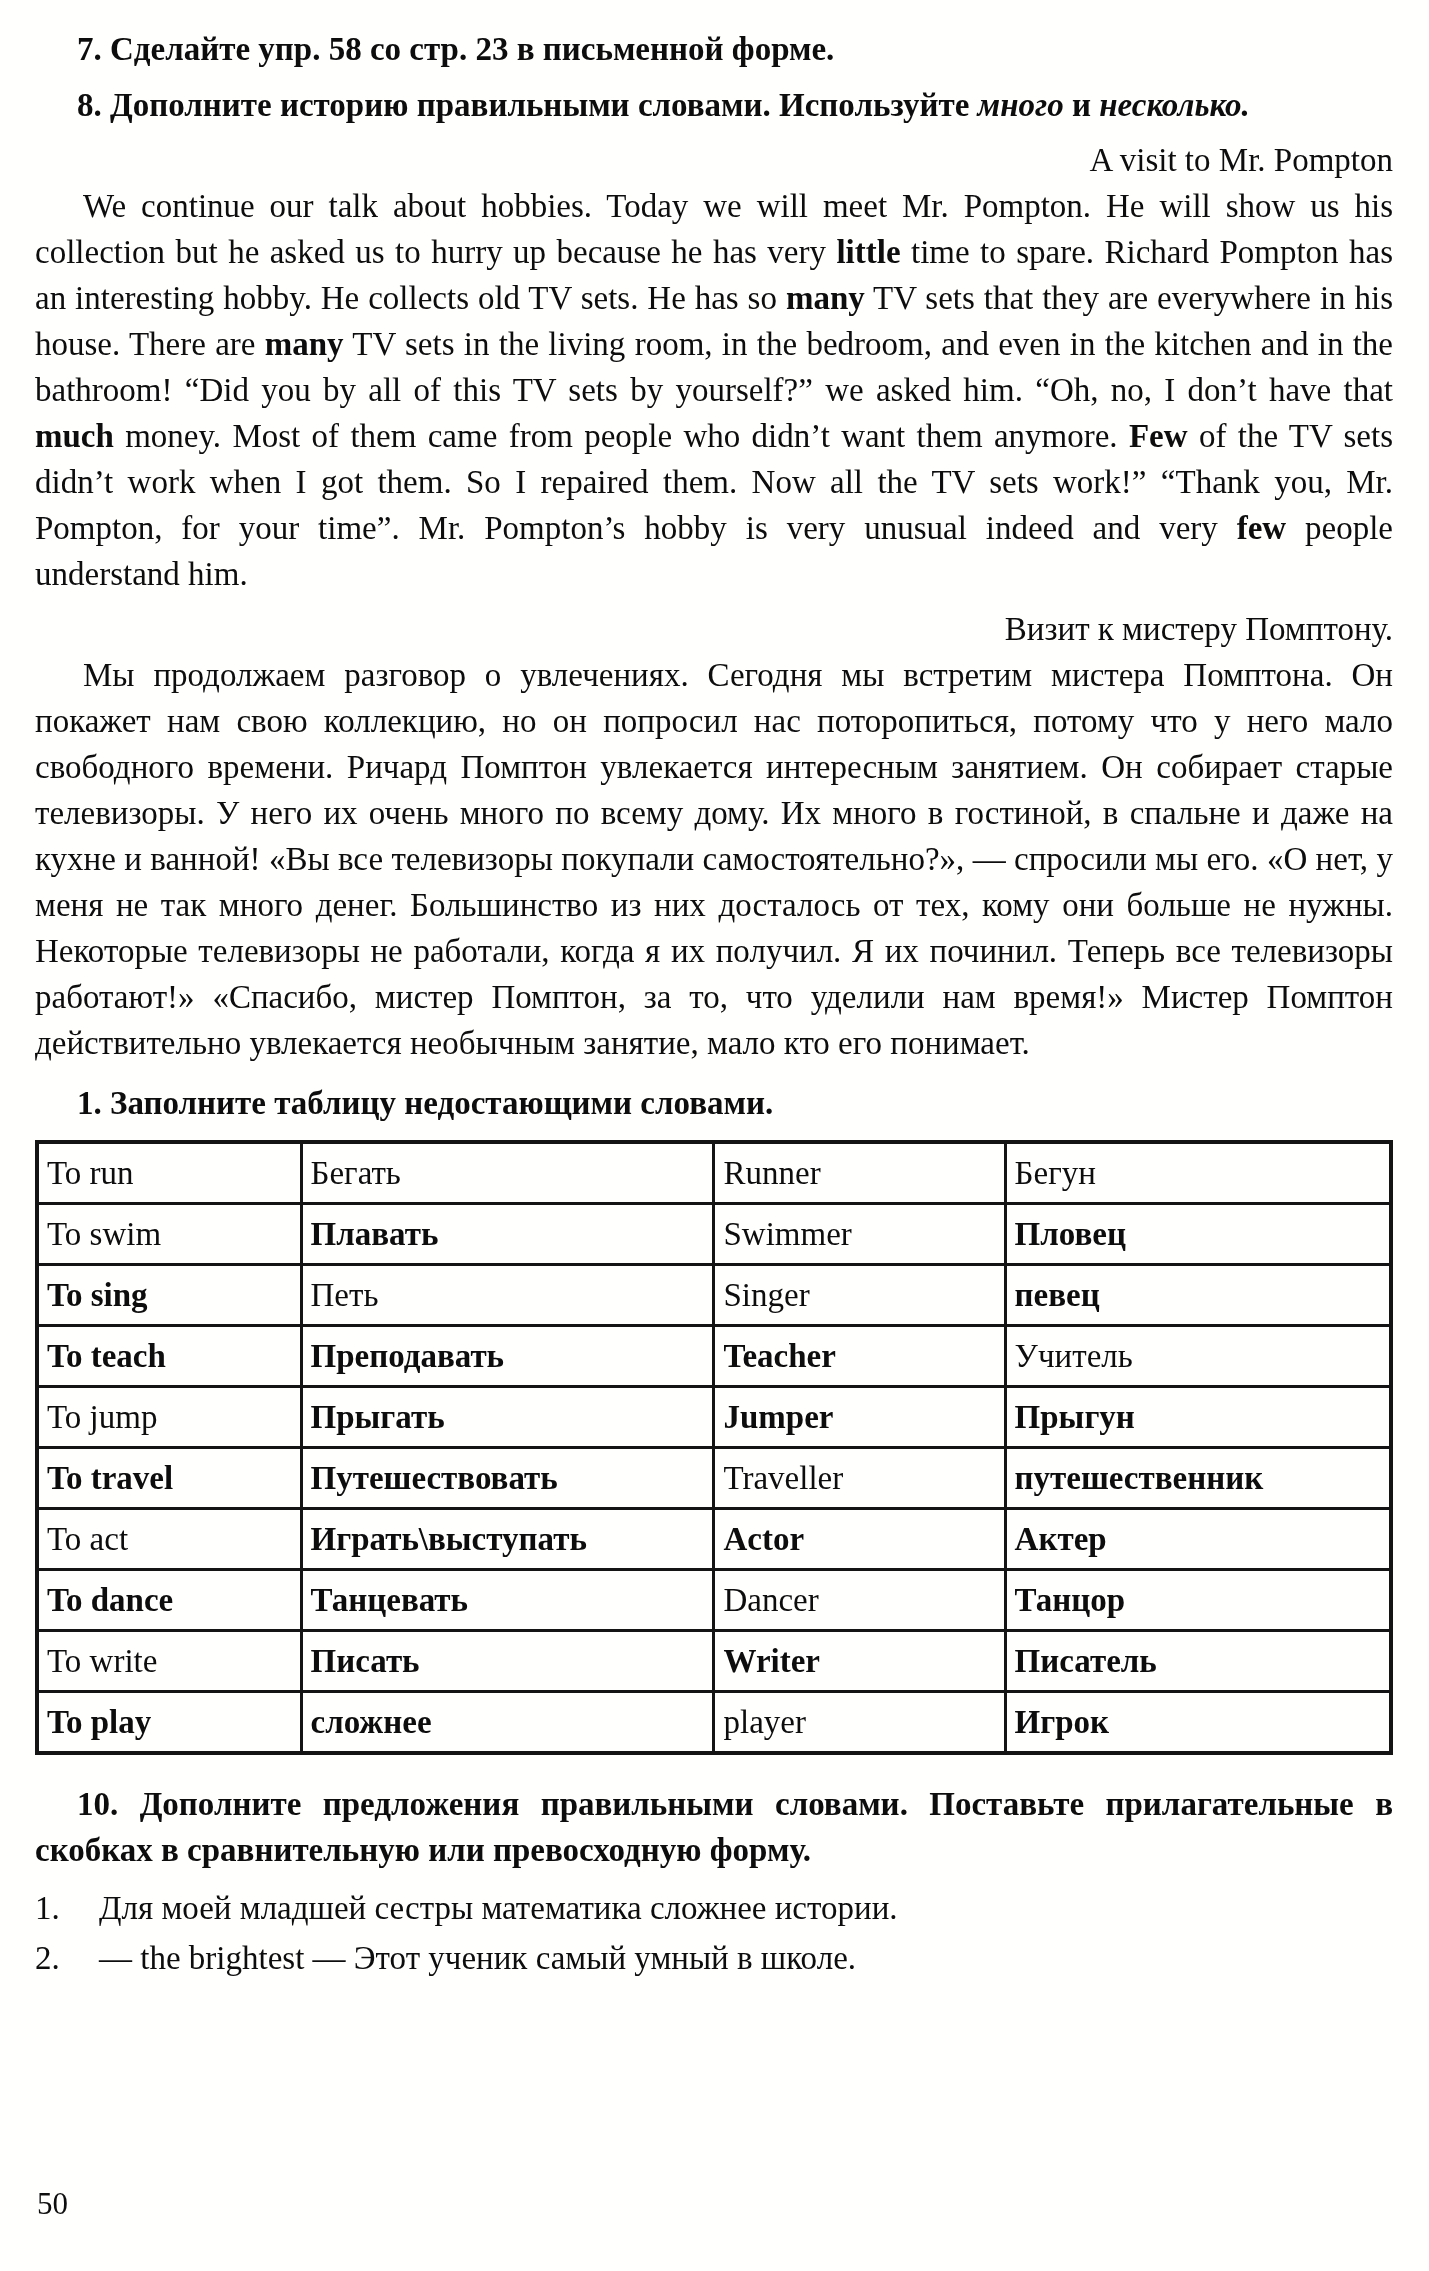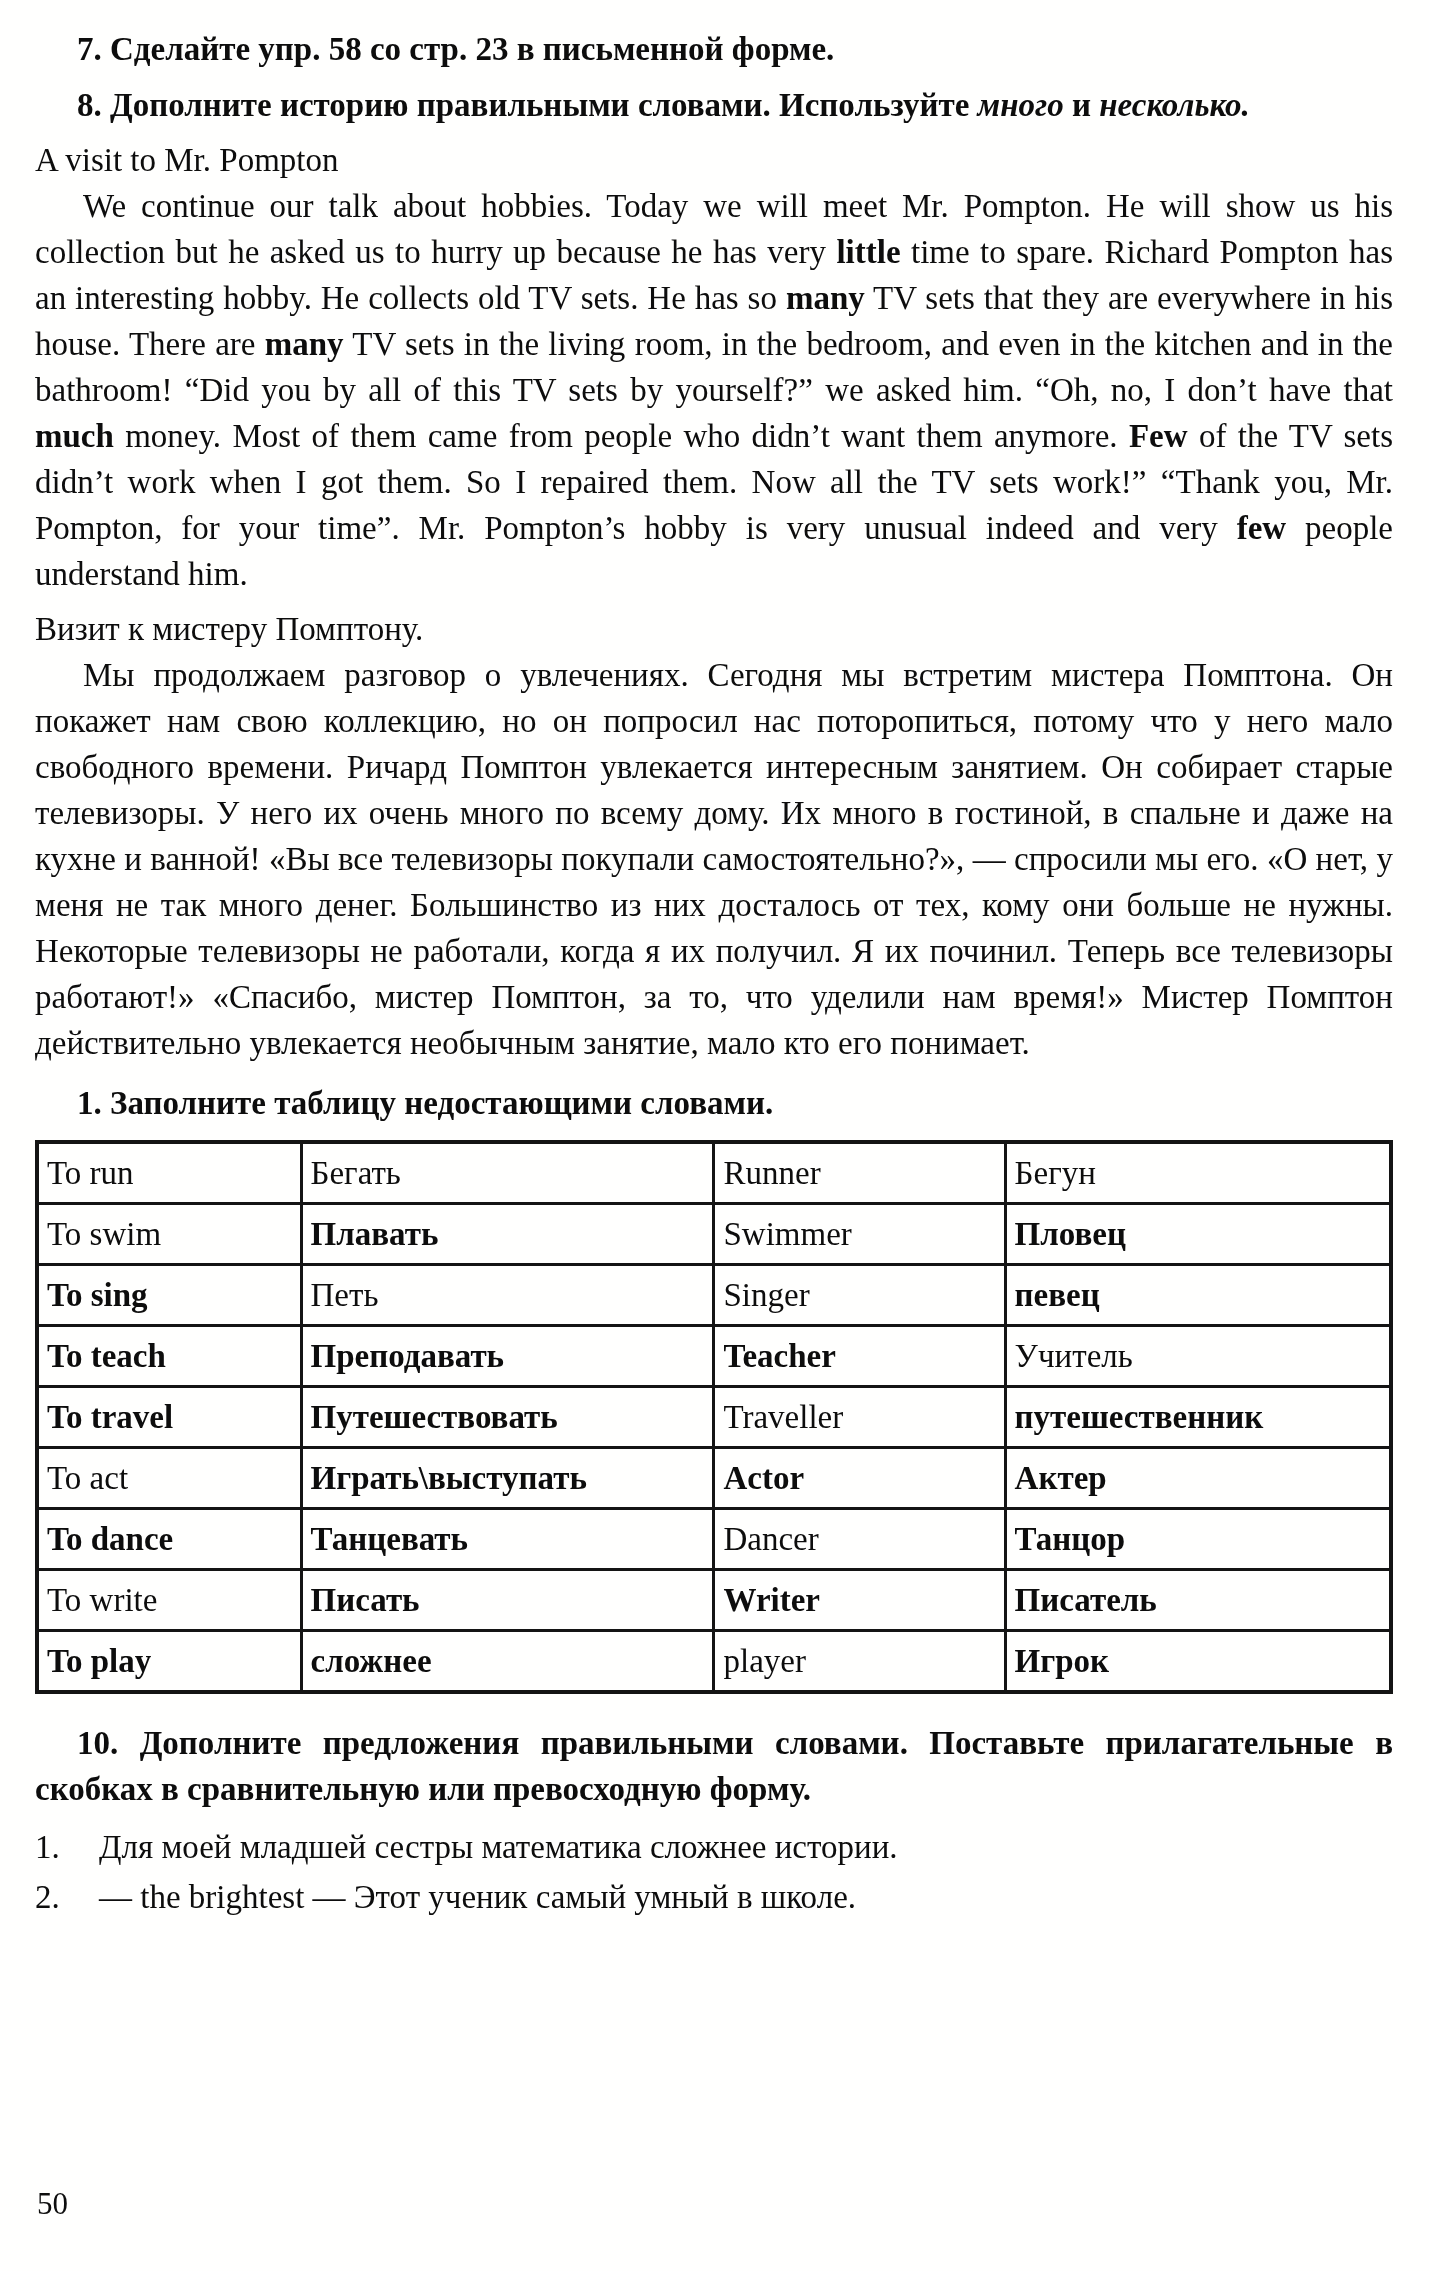--- a/index.html
+++ b/index.html
@@ -30,21 +30,21 @@
   .para {
     font-size: 33px;
     line-height: 46px;
     text-align: justify;
     text-indent: 48px;
     margin: 0;
   }
   .title-center {
     font-size: 33px;
     line-height: 45px;
-    text-align: left;
+    text-align: right;
     margin: 0;
   }
   .mt-sm { margin-top: 10px; }
   .mt-md { margin-top: 14px; }
   .mt-lg { margin-top: 26px; }
   table.vocab {
     margin-top: 14px;
     width: 100%;
     border-collapse: collapse;
     table-layout: fixed;
@@ -124,20 +124,26 @@
             <td>Singer</td>
             <td style="font-weight: bold;">певец</td>
           </tr>
           <tr>
             <td style="font-weight: bold;">To teach</td>
             <td style="font-weight: bold;">Преподавать</td>
             <td style="font-weight: bold;">Teacher</td>
             <td>Учитель</td>
           </tr>
           <tr>
+            <td>To jump</td>
+            <td style="font-weight: bold;">Прыгать</td>
+            <td style="font-weight: bold;">Jumper</td>
+            <td style="font-weight: bold;">Прыгун</td>
+          </tr>
+          <tr>
             <td style="font-weight: bold;">To travel</td>
             <td style="font-weight: bold;">Путешествовать</td>
             <td>Traveller</td>
             <td style="font-weight: bold;">путешественник</td>
           </tr>
           <tr>
             <td>To act</td>
             <td style="font-weight: bold;">Играть\выступать</td>
             <td style="font-weight: bold;">Actor</td>
             <td style="font-weight: bold;">Актер</td>

